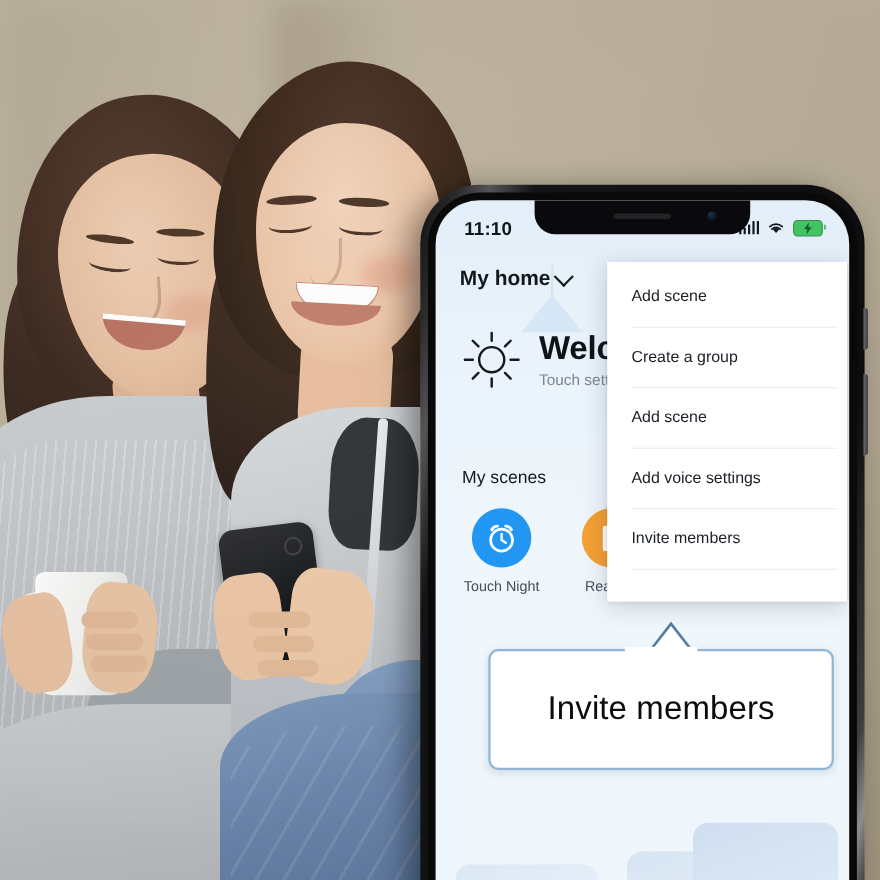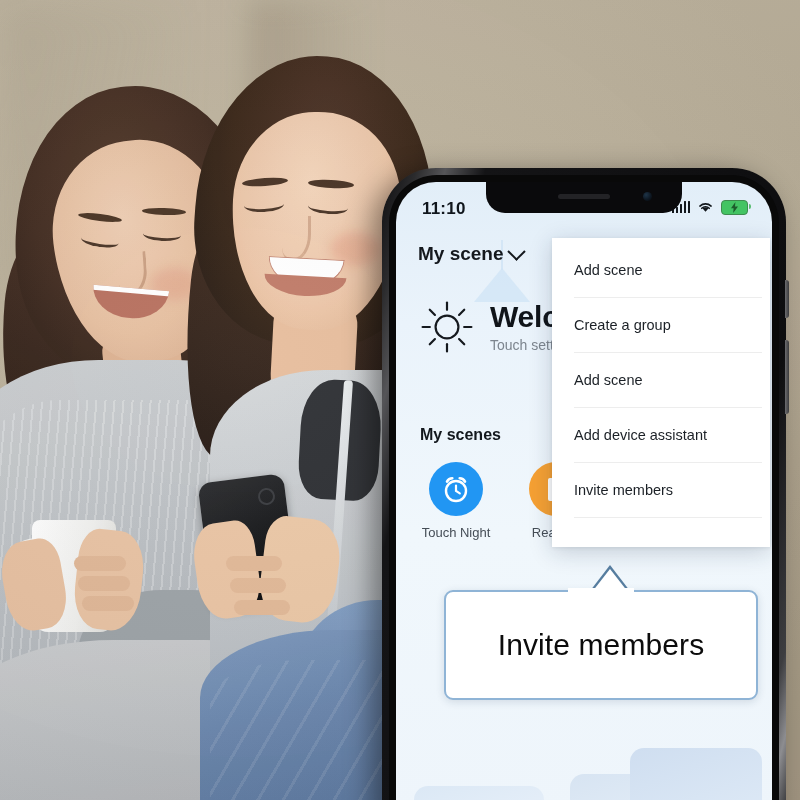--- a/index.html
+++ b/index.html
@@ -436,21 +436,21 @@
     line-height: 1.05; letter-spacing: -.2px;
     white-space: nowrap;
   }
   .welcome-sub {
     font-size: 14px; color: #7d858e; margin-top: 5px; white-space: nowrap;
   }
 
   
   .scenes-title {
     position: absolute; left: 24px; top: 244px;
-    font-size: 16px; font-weight: bold; color: #13181d;
+    font-size: 16px; font-weight: normal; color: #13181d;
     z-index: 10;
   }
   .scene-row {
     position: absolute; left: 18px; top: 280px;
     display: flex; gap: 16px; z-index: 10;
   }
   .scene { width: 84px; text-align: center; }
   .scene-ic {
     width: 54px; height: 54px; border-radius: 50%;
     margin: 0 auto 9px;
@@ -636,21 +636,21 @@
           <div class="batt">
             <svg width="9" height="11" viewBox="0 0 9 11">
               <path d="M5.4 0 L1 6.2 h2.6 L3.2 11 L8 4.6 H5 Z" fill="#1d5c2c"></path>
             </svg>
           </div>
         </div>
       </div>
 
       <div class="app-header">
         <div class="home-select">
-          <span>My scene</span>
+          <span>My home</span>
           <span class="chev"></span>
         </div>
         <div class="header-icons">
           <svg class="hi" viewBox="0 0 24 24">
             <circle cx="12" cy="12" r="9.2" fill="none" stroke="#15191e" stroke-width="1.9"></circle>
             <path d="M9.3 9.3 a2.8 2.8 0 1 1 3.1 3.2 v1.4" fill="none" stroke="#15191e" stroke-width="1.9" stroke-linecap="round"></path>
             <circle cx="12.3" cy="16.7" r="1.1" fill="#15191e"></circle>
           </svg>
           <svg class="hi" viewBox="0 0 24 24">
             <path d="M3.5 8.5 V3.5 H19 V15" fill="none" stroke="#15191e" stroke-width="1.9" stroke-linecap="square"></path>
@@ -705,21 +705,21 @@
               </div>
           </div>
           <div class="scene-label">Reading</div>
         </div>
       </div>
 
       <div id="dropdown">
         <div class="menu-item">Add scene</div>
         <div class="menu-item">Create a group</div>
         <div class="menu-item">Add scene</div>
-        <div class="menu-item">Add device assistant</div>
+        <div class="menu-item">Add voice settings</div>
         <div class="menu-item">Invite members</div>
         <div class="menu-tail"></div>
       </div>
 
     </div>
   </div>
 
   <div id="callout">
     <div class="callout-arrow-b"></div>
     <div class="callout-arrow"></div>

